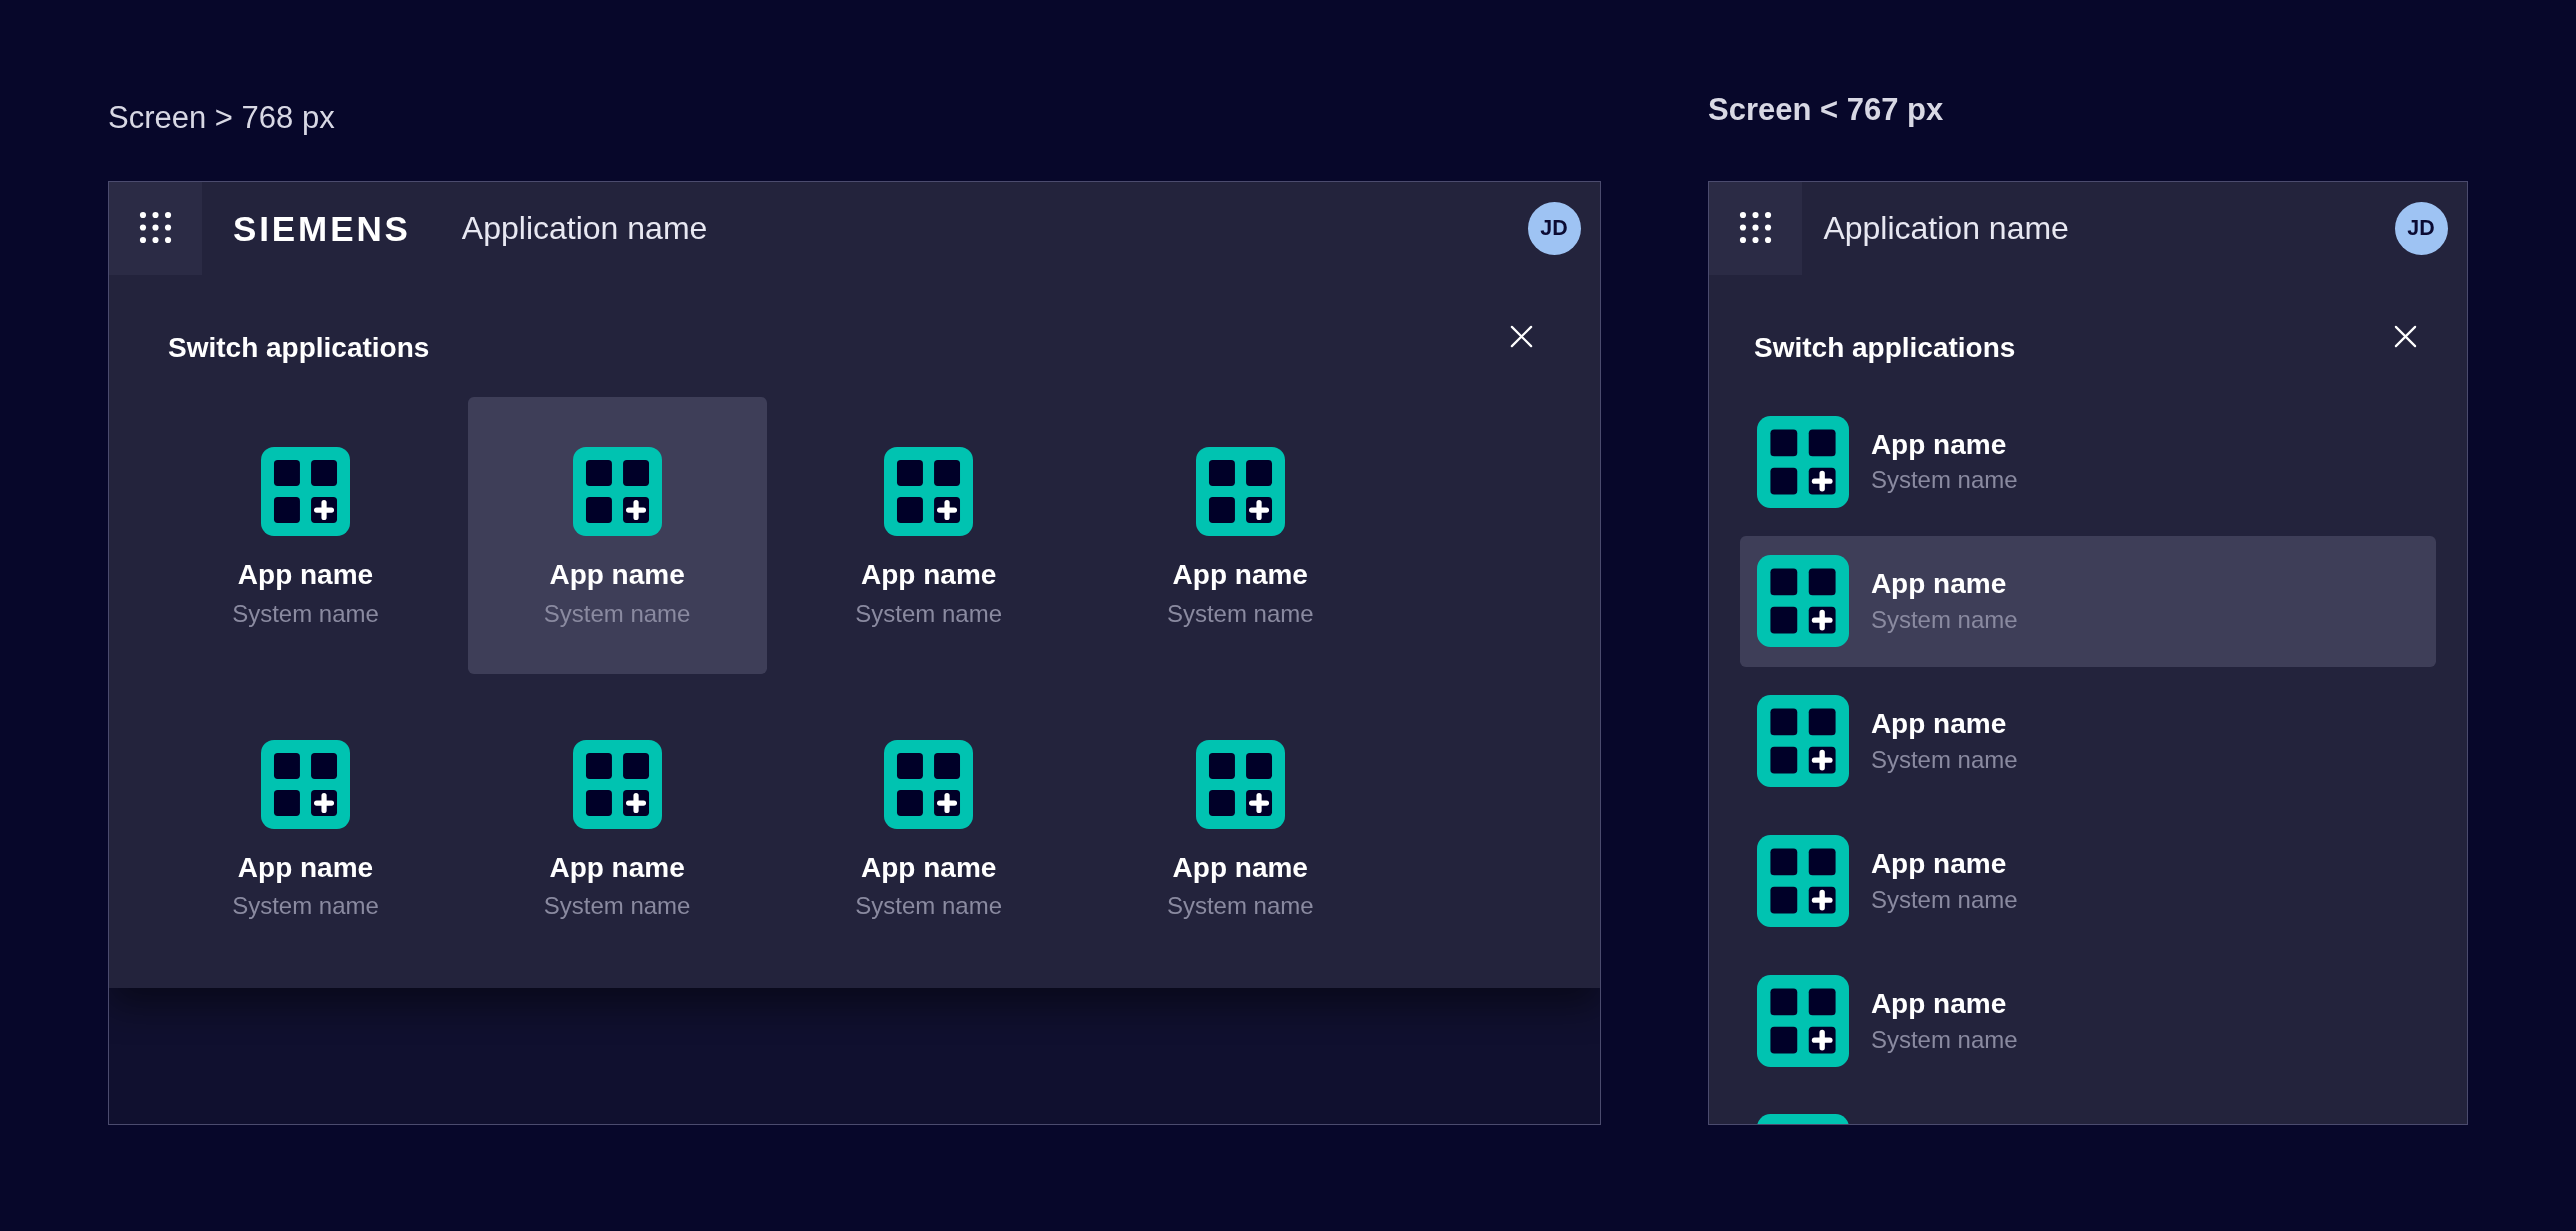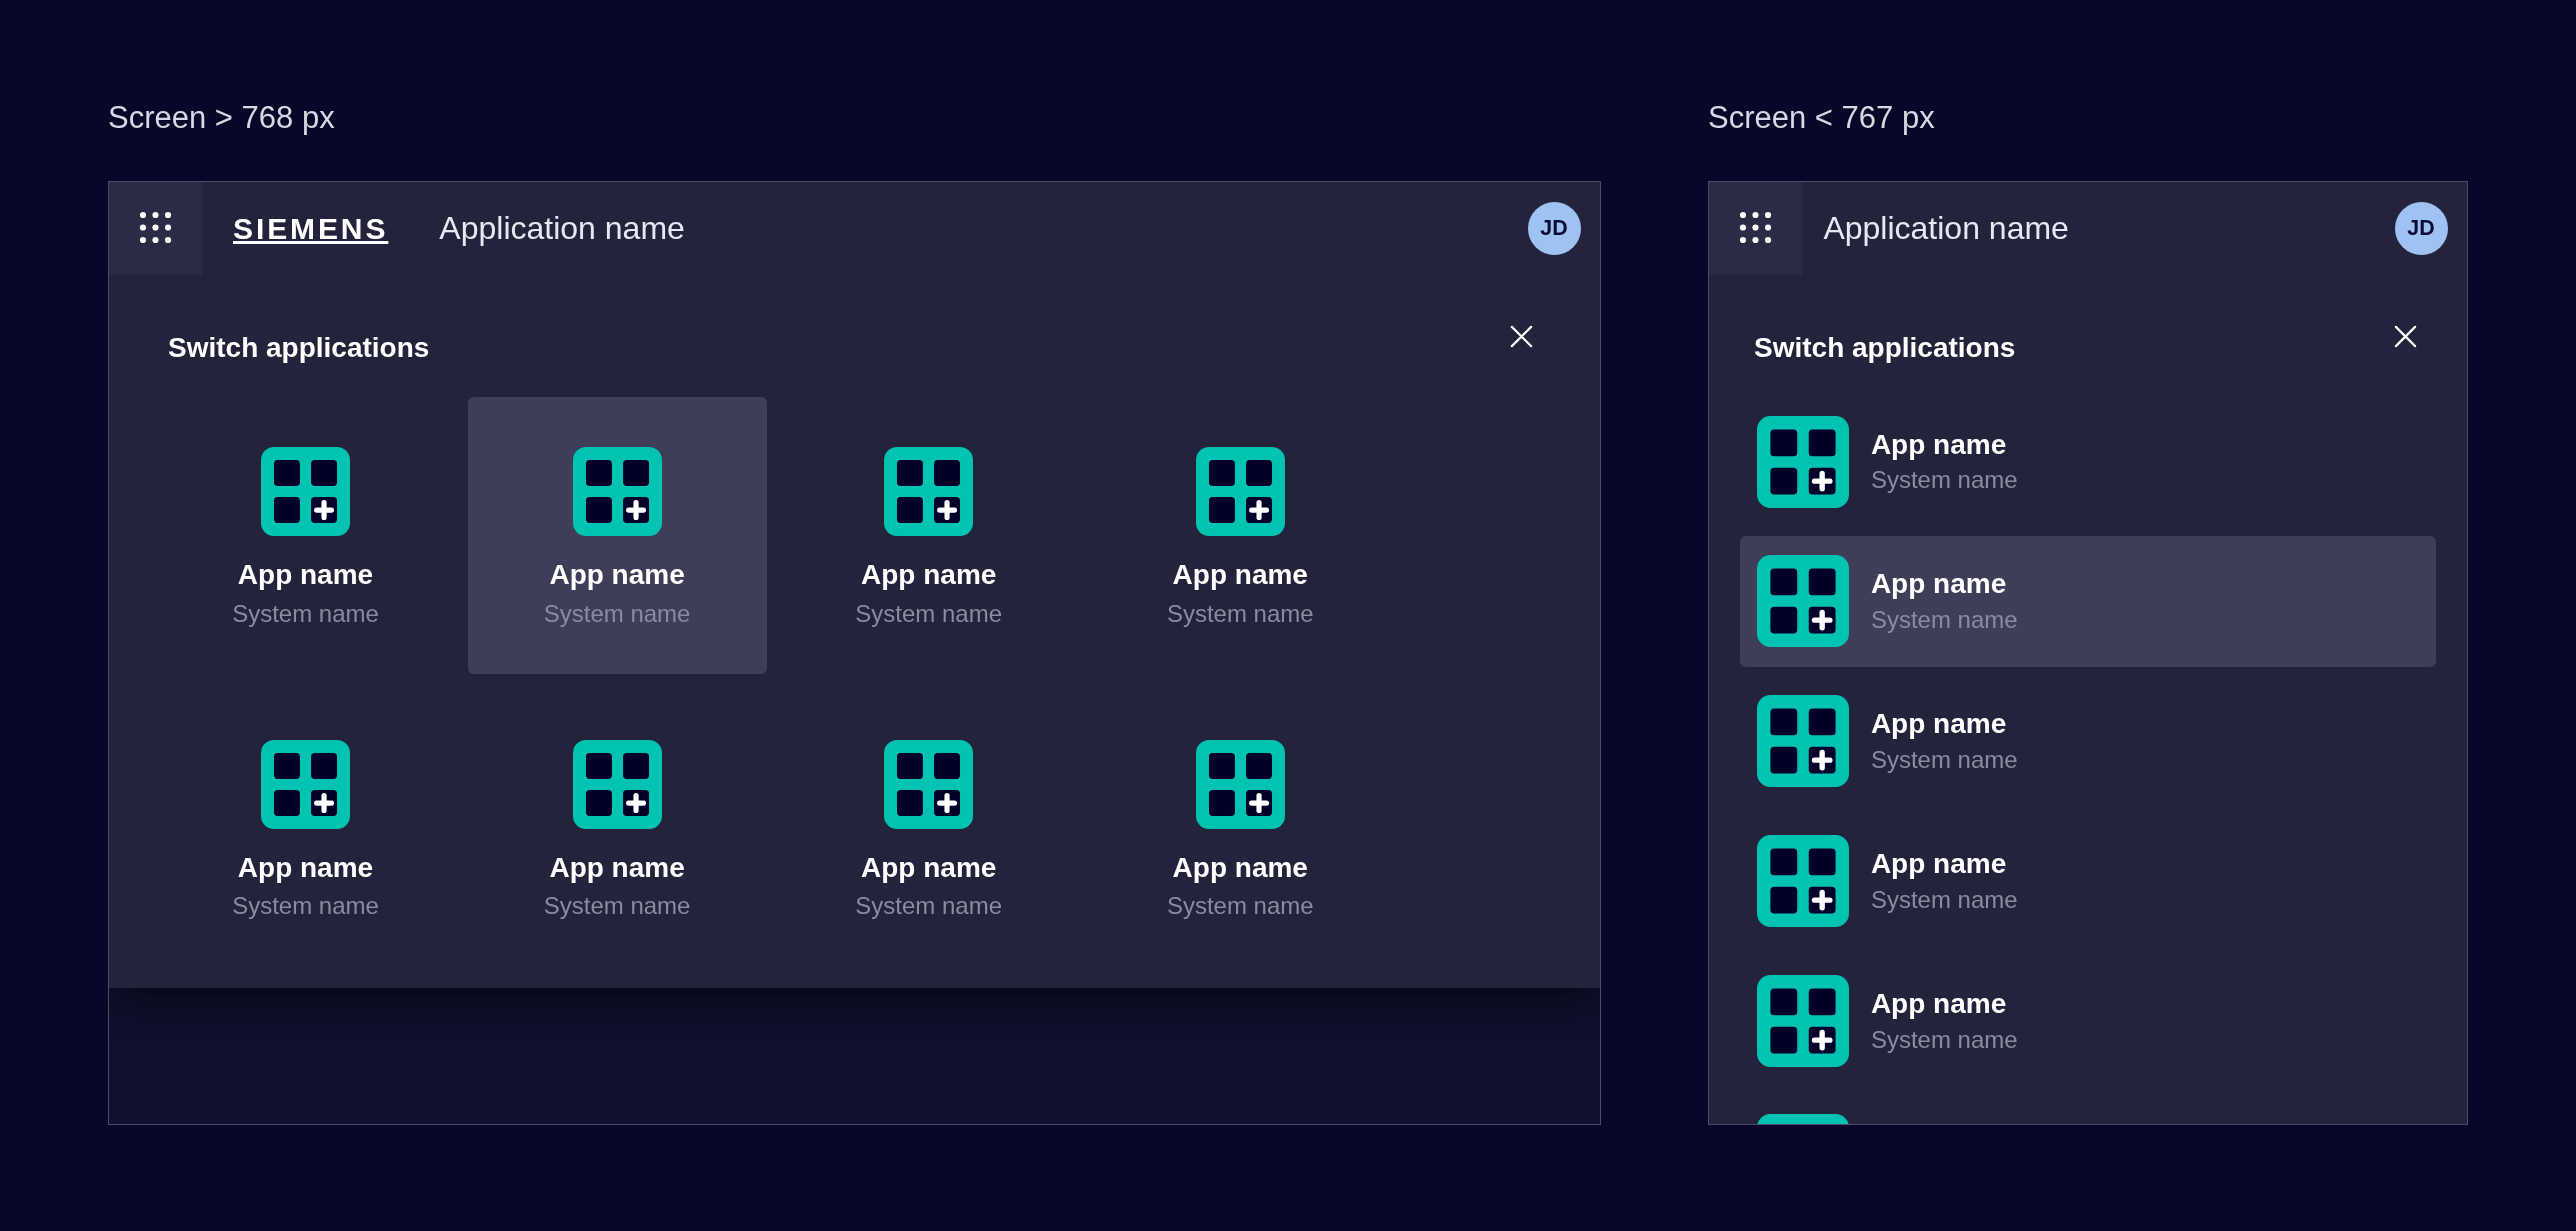--- a/index.html
+++ b/index.html
@@ -7,29 +7,29 @@
     --teal:#00C3B1; --avatar:#9EC3F3; --muted:#8A8AA0; --border:#4B4B6E;
     --footer:#10102F; --dark:#000028; --text:#FFFFFF; --text-soft:#E8E8F2;
   }
   *{box-sizing:border-box;}
   html,body{margin:0;padding:0;}
   body{background:var(--bg);font-family:"Liberation Sans","DejaVu Sans",sans-serif;}
   .canvas{position:relative;width:2556px;height:1232px;background:var(--bg);overflow:hidden;}
 
   .variant-label{position:absolute;font-size:31px;color:#D8D8E4;}
   .variant-label.desktop{left:108px;top:100px;}
-  .variant-label.mobile{left:1708px;top:100px;}
+  .variant-label.mobile{left:1708px;top:92px;font-weight:bold;}
 
   .frame{position:absolute;top:181px;border:1px solid var(--border);overflow:hidden;}
   .frame-desktop{left:108px;width:1493px;height:944px;background:var(--footer);}
   .frame-mobile{left:1708px;width:760px;height:944px;background:var(--panel);}
 
   .app-header{position:absolute;top:0;left:0;right:0;height:93px;background:var(--panel);display:flex;align-items:center;z-index:3;}
   .launcher-btn{width:93px;height:93px;background:var(--launcher);border:none;display:flex;align-items:center;justify-content:center;cursor:pointer;padding:0;flex:0 0 auto;}
-  .brand{margin-left:31px;font-size:30px;font-weight:700;letter-spacing:2.9px;color:var(--text);text-decoration:underline;}
+  .brand{margin-left:31px;font-size:35px;font-weight:700;letter-spacing:2.9px;color:var(--text);}
   .app-title{margin-left:51px;font-size:32px;font-weight:400;color:var(--text-soft);}
   .frame-mobile .app-title{margin-left:21.4px;}
   .header-spacer{flex:1;}
   .avatar{width:53px;height:53px;border-radius:50%;background:var(--avatar);color:#0B0B33;display:flex;align-items:center;justify-content:center;font-size:21.4px;font-weight:700;margin-right:19.5px;cursor:pointer;flex:0 0 auto;}
 
   .overlay{position:absolute;left:0;right:0;top:93px;background:var(--panel);z-index:2;}
   .overlay-desktop{height:713px;box-shadow:0 17.5px 35px rgba(0,0,0,.45);}
   .overlay-mobile{bottom:0;}
   .overlay-title{position:absolute;left:47px;top:45px;margin:12px;font-size:28px;font-weight:600;color:var(--text);}
   .overlay-mobile .overlay-title{left:33px;}

